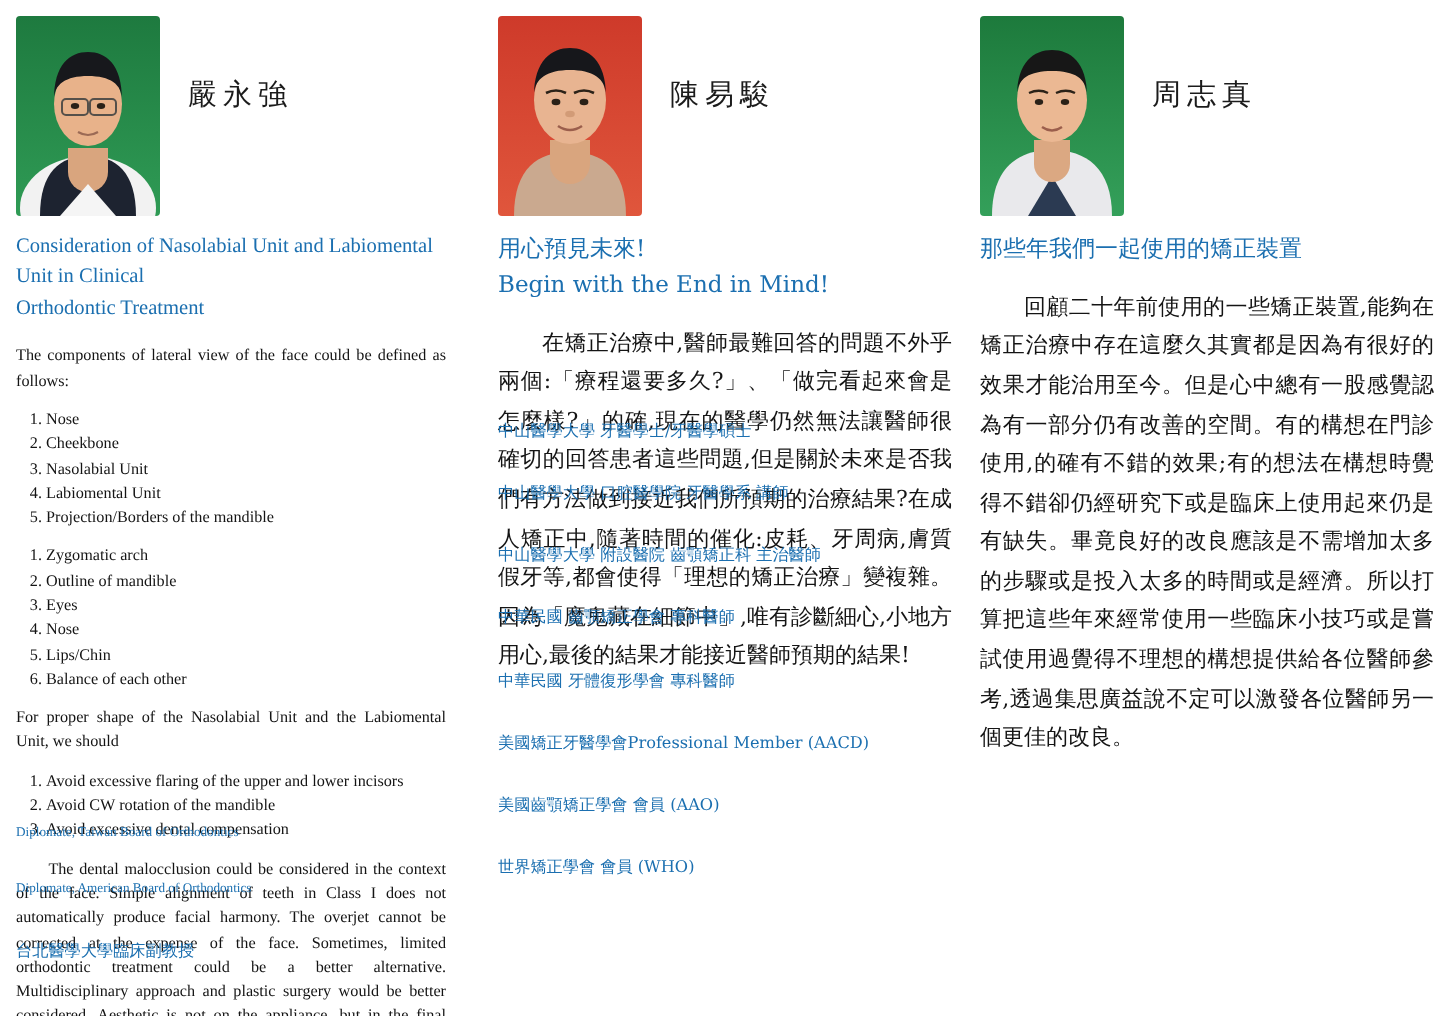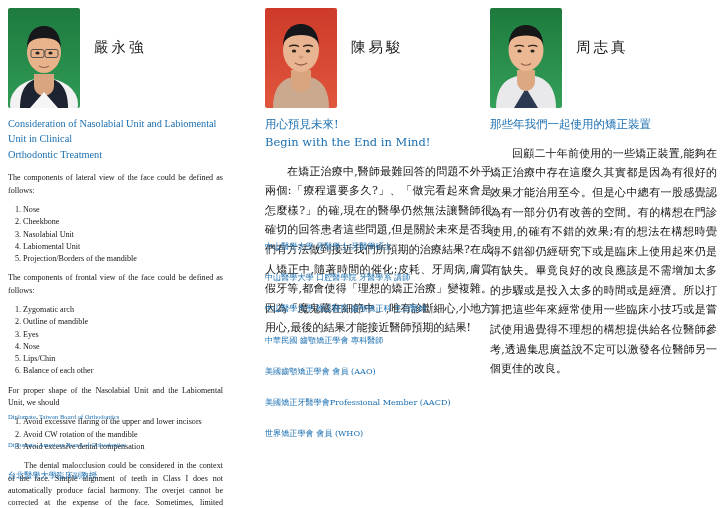--- a/index.html
+++ b/index.html
@@ -22,21 +22,21 @@
     padding-left: 30px;
   }
   .col {
     position: absolute;
     top: 0;
     width: 227px;
     height: 508px;
     box-sizing: border-box;
   }
   .col-1 { left: 8px; }
-  .col-2 { left: 265px; }
+  .col-2 { left: 249px; }
   .col-3 { left: 490px; }
 
   
   .head {
     position: relative;
     height: 112px;
   }
   .photo {
     position: absolute;
     top: 8px;
@@ -158,21 +158,20 @@
 
     <div class="body-en">
       <p>The components of lateral view of the face could be defined as follows:</p>
       <ol>
         <li>Nose</li>
         <li>Cheekbone</li>
         <li>Nasolabial Unit</li>
         <li>Labiomental Unit</li>
         <li>Projection/Borders of the mandible</li>
       </ol>
-      <p>The components of frontal view of the face could be defined as follows:</p>
       <ol>
         <li>Zygomatic arch</li>
         <li>Outline of mandible</li>
         <li>Eyes</li>
         <li>Nose</li>
         <li>Lips/Chin</li>
         <li>Balance of each other</li>
       </ol>
       <p>For proper shape of the Nasolabial Unit and the Labiomental Unit, we should</p>
       <ol>
@@ -224,22 +223,23 @@
 
     <div class="body-cjk">
       <p class="indent">在矯正治療中,醫師最難回答的問題不外乎兩個:「療程還要多久?」、「做完看起來會是怎麼樣?」的確,現在的醫學仍然無法讓醫師很確切的回答患者這些問題,但是關於未來是否我們有方法做到接近我們所預期的治療結果?在成人矯正中,隨著時間的催化:皮耗、牙周病,膚質假牙等,都會使得「理想的矯正治療」變複雜。因為「魔鬼藏在細節中」,唯有診斷細心,小地方用心,最後的結果才能接近醫師預期的結果!</p>
     </div>
 
     <div class="creds-cjk c2-creds">
       <div>中山醫學大學 牙醫學士/牙醫學碩士</div>
       <div>中山醫學大學 口腔醫學院 牙醫學系 講師</div>
       <div>中山醫學大學 附設醫院 齒顎矯正科 主治醫師</div>
       <div>中華民國 齒顎矯正學會 專科醫師</div>
+      <div>中華民國 牙體復形學會 專科醫師</div>
+      <div>美國矯正牙醫學會Professional Member (AACD)</div>
       <div>美國齒顎矯正學會 會員 (AAO)</div>
-      <div>美國矯正牙醫學會Professional Member (AACD)</div>
       <div>世界矯正學會 會員 (WHO)</div>
     </div>
   </div>
 
   <div class="col col-3">
 
     <div class="head">
       <div class="photo">
         <svg width="72" height="100" viewBox="0 0 72 100" xmlns="http://www.w3.org/2000/svg">
           <defs>

